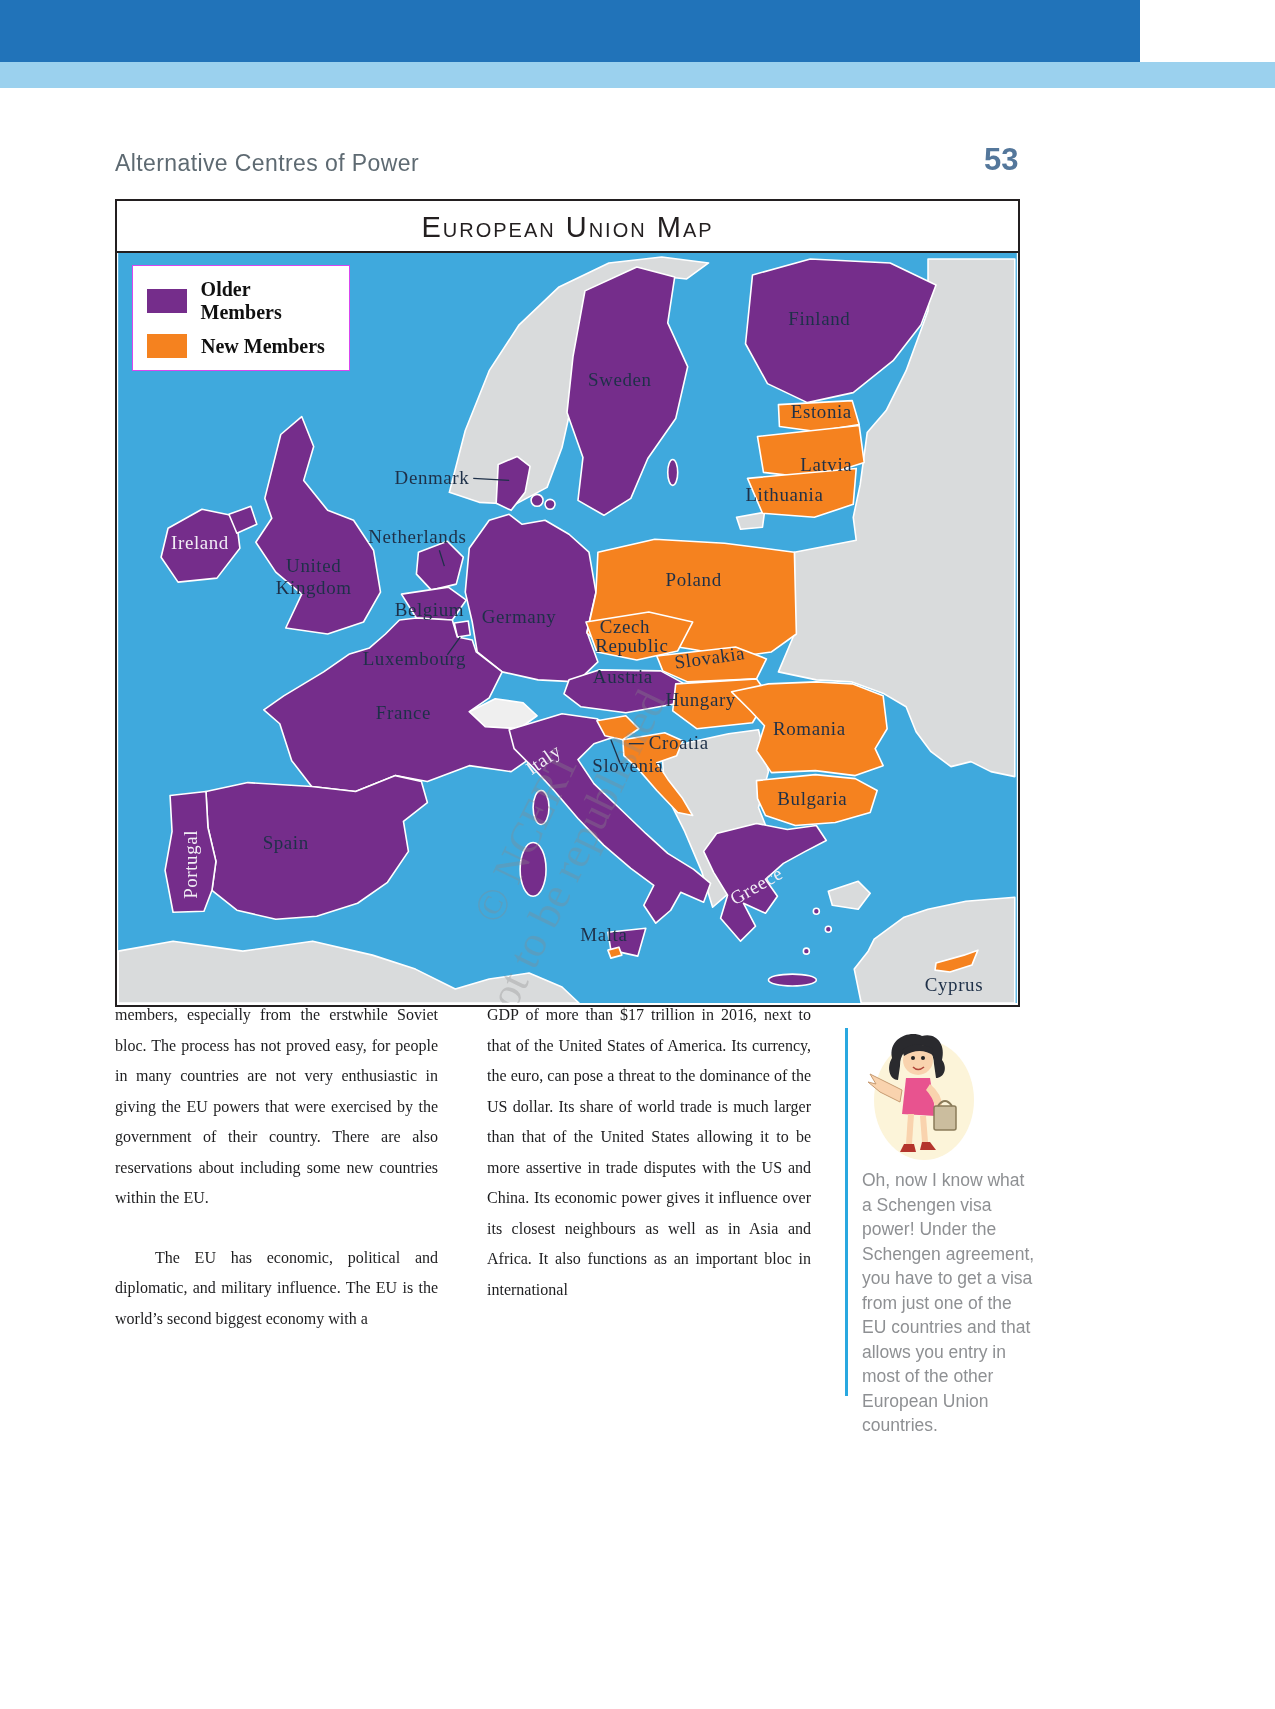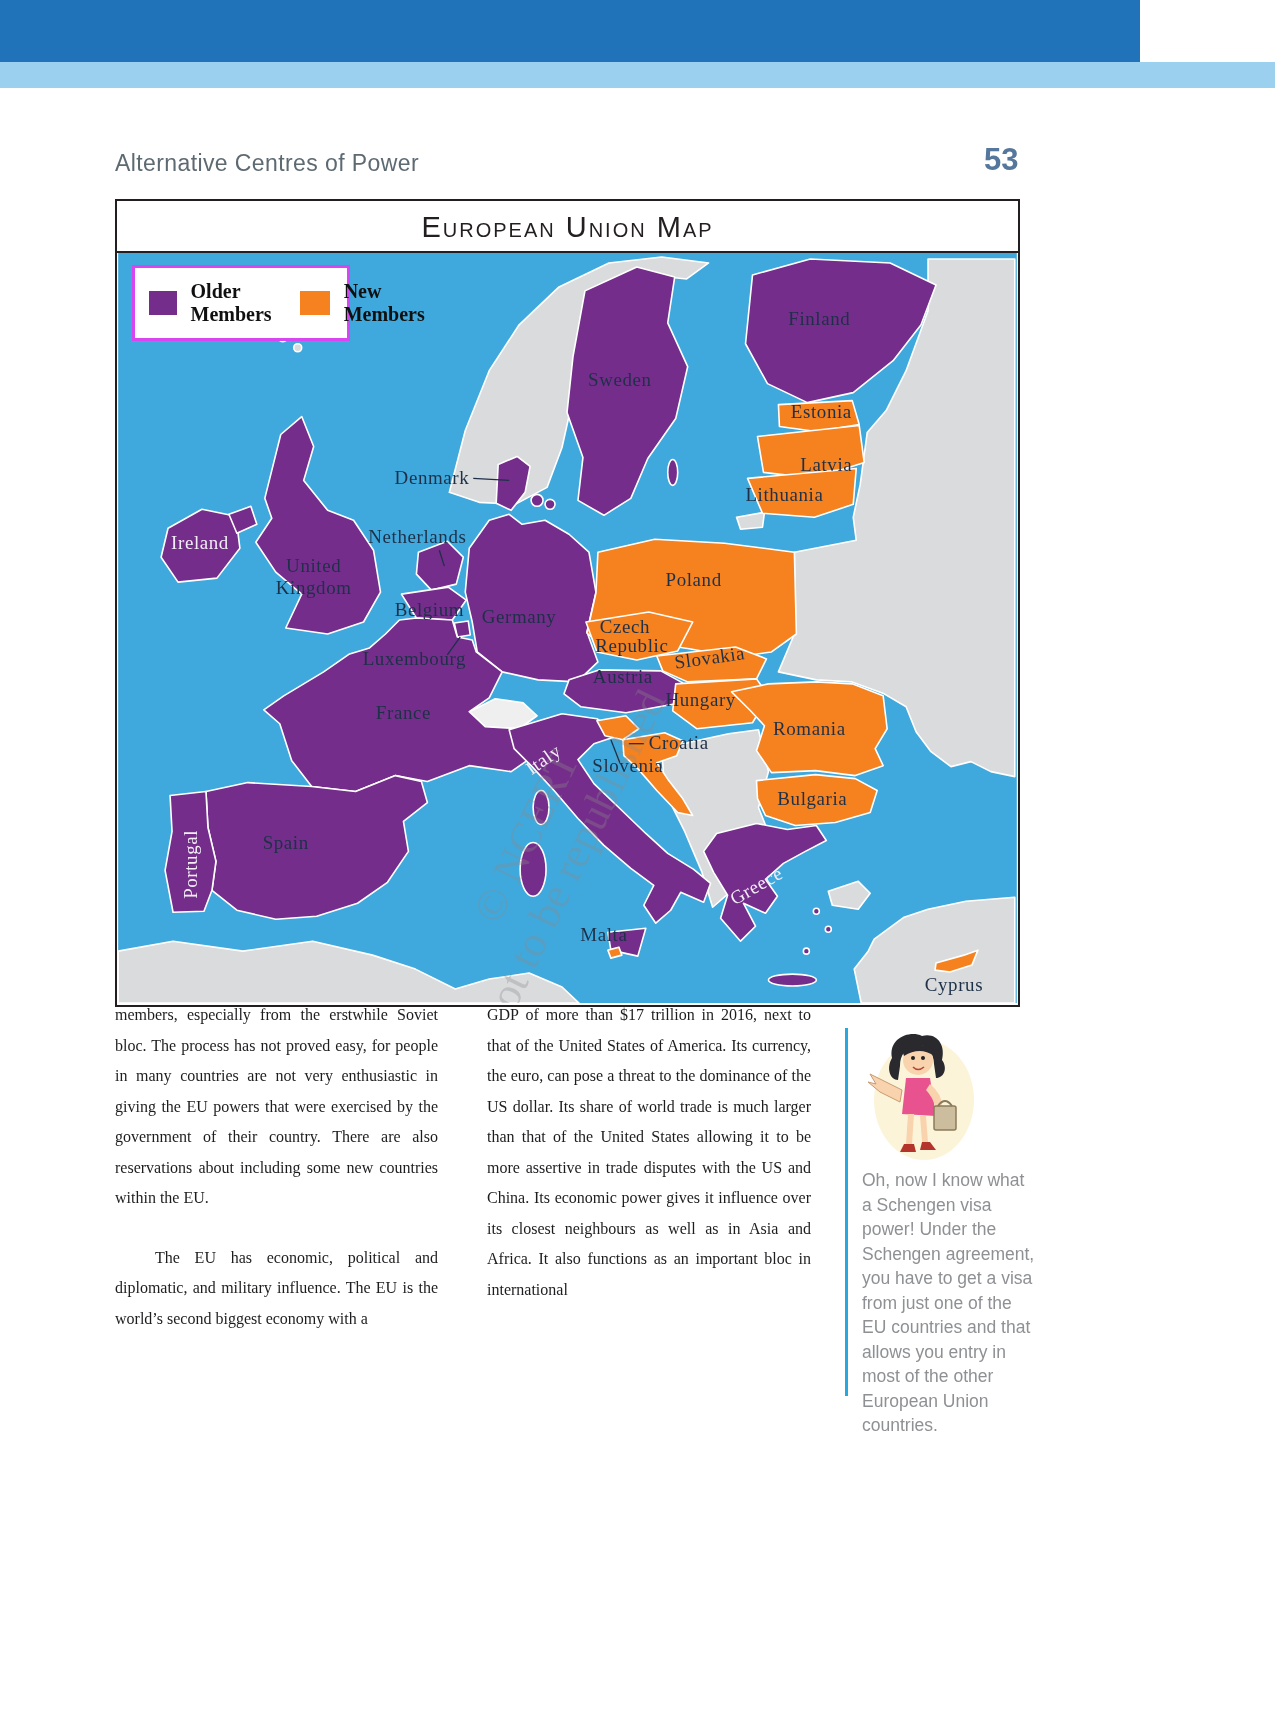--- a/index.html
+++ b/index.html
@@ -16,21 +16,21 @@
                    font-size:31px; font-weight:bold; color:#54779B; }
 
   .map-box   { position:absolute; left:115px; top:199px; width:905px; height:808px;
                border:2px solid #231F20; background:#fff; }
   .map-title { height:52px; line-height:52px; text-align:center; border-bottom:2px solid #231F20;
                font-family:"Liberation Sans",sans-serif; font-variant:small-caps; font-size:29px;
                letter-spacing:2px; color:#231F20; }
   .map-canvas { display:block; width:901px; height:750px; }
 
   .legend { position:absolute; left:15px; top:64px; width:218px; background:#ffffff;
-            border:3px solid #d946ef; padding:12px 14px; display:flex; flex-direction:row; gap:16px; }
+            border:1px solid #d946ef; padding:12px 14px; display:flex; flex-direction:column; gap:10px; }
   .legend-row { display:flex; align-items:center; gap:14px; }
   .legend-label { font-size:20px; font-weight:bold; color:#101010; }
 
   
   .sea  { fill:#3FA9DD; }
   .gray { fill:#D9DBDC; stroke:#fff; stroke-width:1.6; stroke-linejoin:round; }
   .lightland { fill:#EFEFEF; stroke:#fff; stroke-width:1.6; stroke-linejoin:round; }
   .old  { fill:#752D8B; stroke:#fff; stroke-width:1.6; stroke-linejoin:round; }
   .new  { fill:#F5821F; stroke:#fff; stroke-width:1.6; stroke-linejoin:round; }
   .lbl  { font-family:"Liberation Serif",serif; font-size:19px; fill:#1E3048; letter-spacing:0.6px; }

